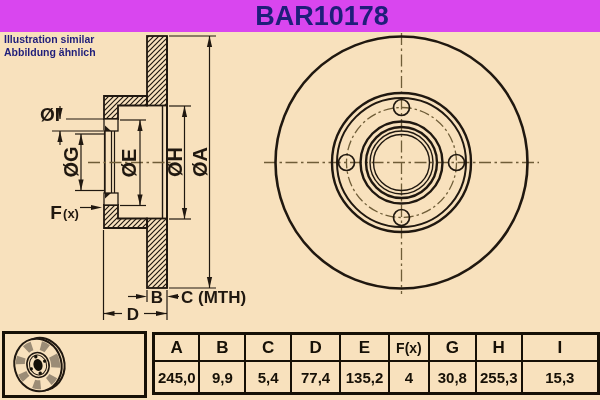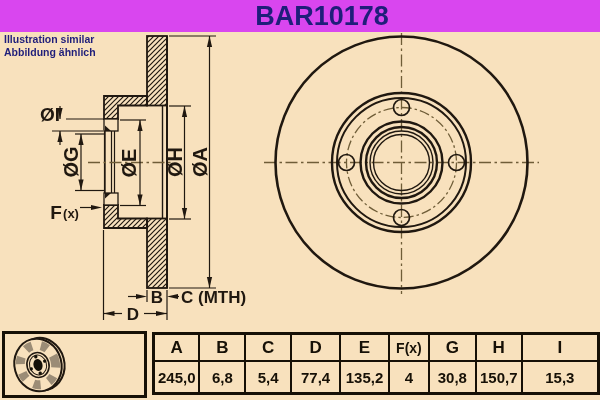--- a/index.html
+++ b/index.html
@@ -178,25 +178,25 @@
       <th>C</th>
       <th>D</th>
       <th>E</th>
       <th class="fx">F(x)</th>
       <th>G</th>
       <th>H</th>
       <th>I</th>
     </tr>
     <tr>
       <td>245,0</td>
-      <td>6,8</td>
+      <td>9,9</td>
       <td>5,4</td>
       <td>77,4</td>
       <td>135,2</td>
       <td>4</td>
       <td>30,8</td>
-      <td>150,7</td>
+      <td>255,3</td>
       <td>15,3</td>
     </tr>
   </tbody>
     </table>
 
 </div>
 
 </body></html>

